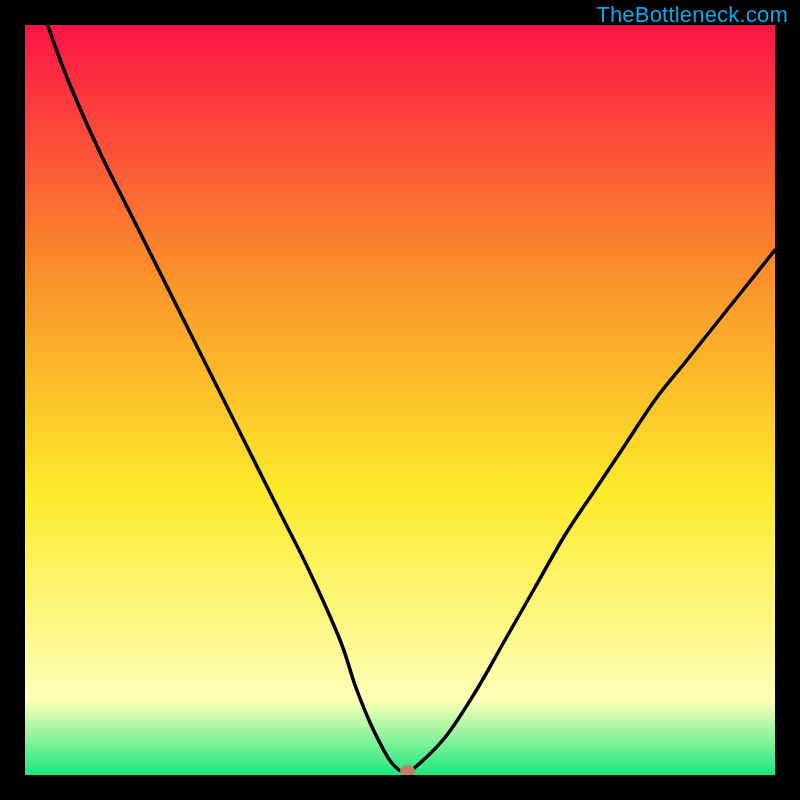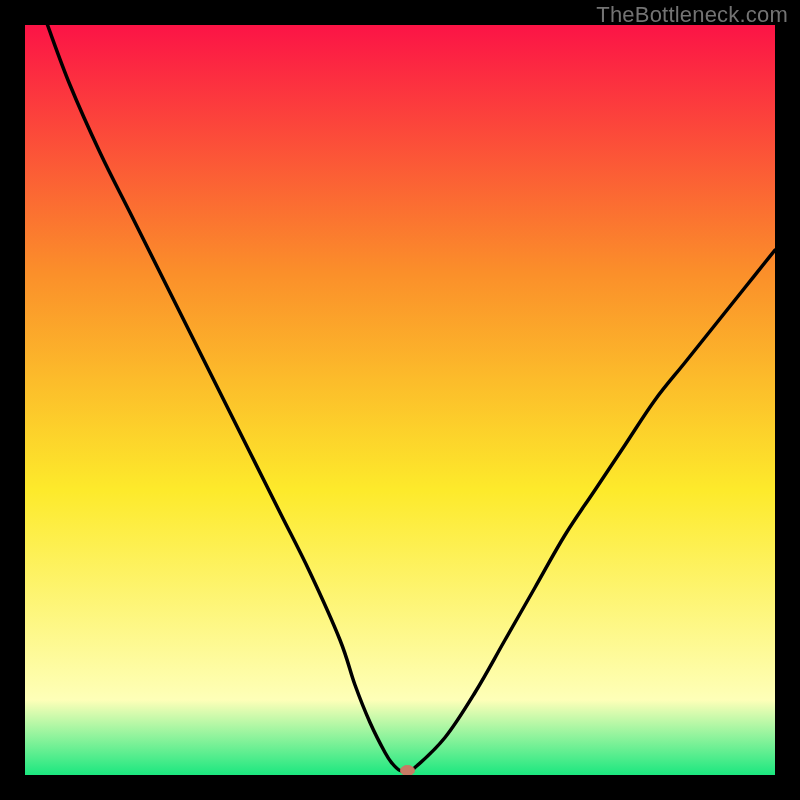--- a/index.html
+++ b/index.html
@@ -14,21 +14,21 @@
   .frame {
     position: relative;
     width: 800px;
     height: 800px;
     background: #000;
   }
   .watermark {
     position: absolute;
     top: 2px;
     right: 12px;
-    color: #737373;
+    color: #0ea5e9;
     font-size: 22px;
     font-weight: 500;
     letter-spacing: 0.2px;
     z-index: 10;
     user-select: none;
   }
   svg.plot {
     position: absolute;
     left: 25px;
     top: 25px;

